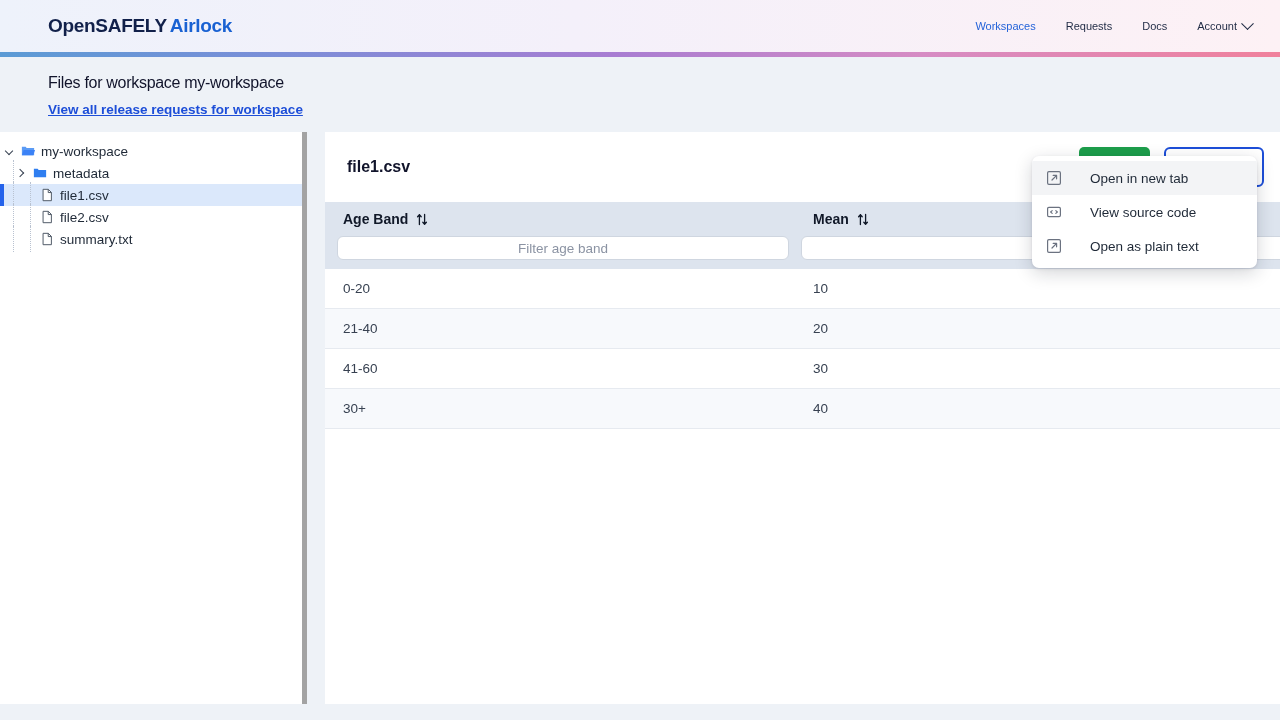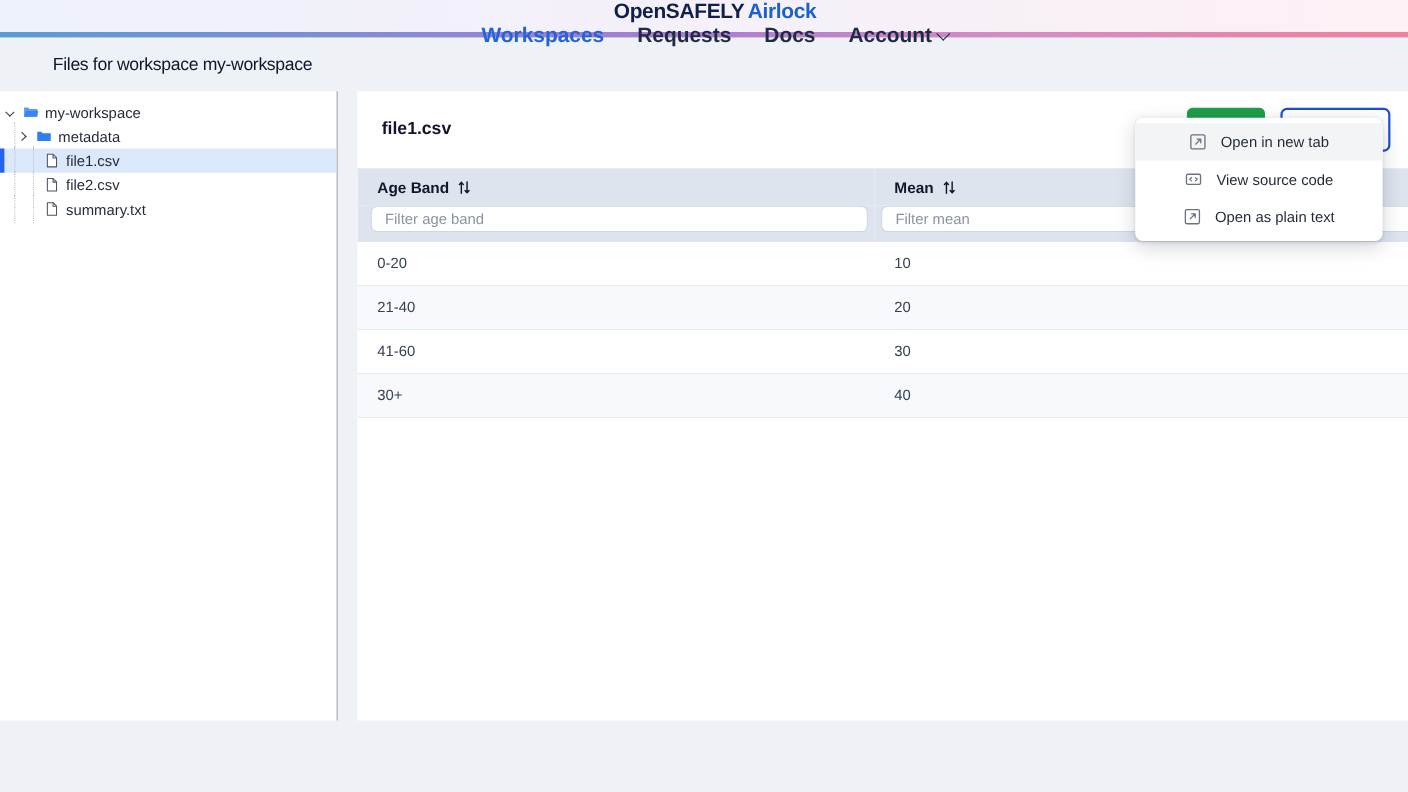--- a/index.html
+++ b/index.html
@@ -6,41 +6,40 @@
   html, body {
     width: 1280px; height: 720px;
     font-family: "Liberation Sans", sans-serif;
     background: #eef2f7;
     overflow: hidden;
   }
 
   
   .topbar {
     position: relative;
-    height: 29px;
+    height: 52px;
     background: linear-gradient(90deg, #eef2fb 0%, #f4f0fa 45%, #fdf1f5 100%);
     display: flex;
     align-items: center;
     justify-content: space-between;
     padding: 0 28px 0 48px;
-    flex-direction: column;
   }
   .brand {
     font-size: 19px;
     font-weight: bold;
     letter-spacing: -0.3px;
     white-space: nowrap;
   }
   .brand .os { color: #11204a; }
   .brand .al { color: #1961d2; margin-left: 3px; }
 
   .nav { display: flex; align-items: center; gap: 30px; }
   .nav-item {
-    font-size: 19px;
-    font-weight: bold;
+    font-size: 11px;
+    font-weight: normal;
     color: #1f2a44;
     text-decoration: none;
     white-space: nowrap;
     display: flex;
     align-items: center;
     gap: 6px;
     cursor: pointer;
     justify-content: flex-end;
   }
   .nav-item.active { color: #2563d9; }
@@ -81,21 +80,21 @@
     gap: 18px;
     padding: 0 0 0 0;
     height: 572px;
   }
 
   
   .sidebar {
     width: 307px;
     height: 572px;
     background: #ffffff;
-    border-right: 1px solid #a3a3a3;
+    border-right: 5px solid #a3a3a3;
     padding: 8px 0 0 0;
     overflow: hidden;
     flex: none;
   }
   .tree { font-size: 13.5px; color: #1f2937; }
   .node {
     position: relative;
     display: flex;
     align-items: center;
     gap: 6px;
@@ -199,27 +198,26 @@
     background: #ffffff;
     border-radius: 7px;
     box-shadow: 0 5px 18px rgba(16,24,40,.18), 0 1px 3px rgba(16,24,40,.10);
     padding: 5px 0;
     z-index: 40;
     overflow: hidden;
   }
   .dd-item {
     display: flex;
     align-items: center;
-    gap: 13px;
+    gap: 28px;
     padding: 9px 14px;
     font-size: 13.5px;
     color: #1f2937;
     cursor: pointer;
     white-space: nowrap;
-    justify-content: center;
   }
   .dd-item.hover { background: #f3f4f6; }
   .dd-ico { width: 16px; height: 16px; flex: none; display:block; }
 
   
   .table-wrap { padding: 0; }
   table { border-collapse: collapse; width: 1140px; table-layout: fixed; }
   thead th {
     background: #dde4ee;
     text-align: left;
@@ -240,20 +238,21 @@
     width: 100%;
     height: 24px;
     border: 1px solid #cfd6e0;
     border-radius: 6px;
     background: #fff;
     font-size: 13.5px;
     color: #1f2937;
     padding: 0 12px;
     outline: none;
     font-family: "Liberation Sans", sans-serif;
+    text-align: center;
   }
   .filter-input::placeholder { color: #8b93a3; }
   tbody td {
     font-size: 13.5px;
     color: #374151;
     padding: 12px 0 12px 18px;
     border-bottom: 1px solid #e6eaf0;
     white-space: nowrap;
   }
   tbody tr:nth-child(even) { background: #f7f9fc; }
@@ -281,20 +280,21 @@
     <a class="nav-item">
       <span>Account</span>
       <span class="chev"></span>
     </a>
   </nav>
 </div>
 <div class="rainbow"></div>
 
 <div class="page-head">
   <h1 class="page-title">Files for workspace my-workspace</h1>
+  <a class="page-link">View all release requests for workspace</a>
 </div>
 
 <div class="layout">
 
   <aside class="sidebar">
     <div class="tree">
 
       <div class="node">
         <span class="arrow"></span>
         <svg class="ico" viewBox="0 0 16 16">

